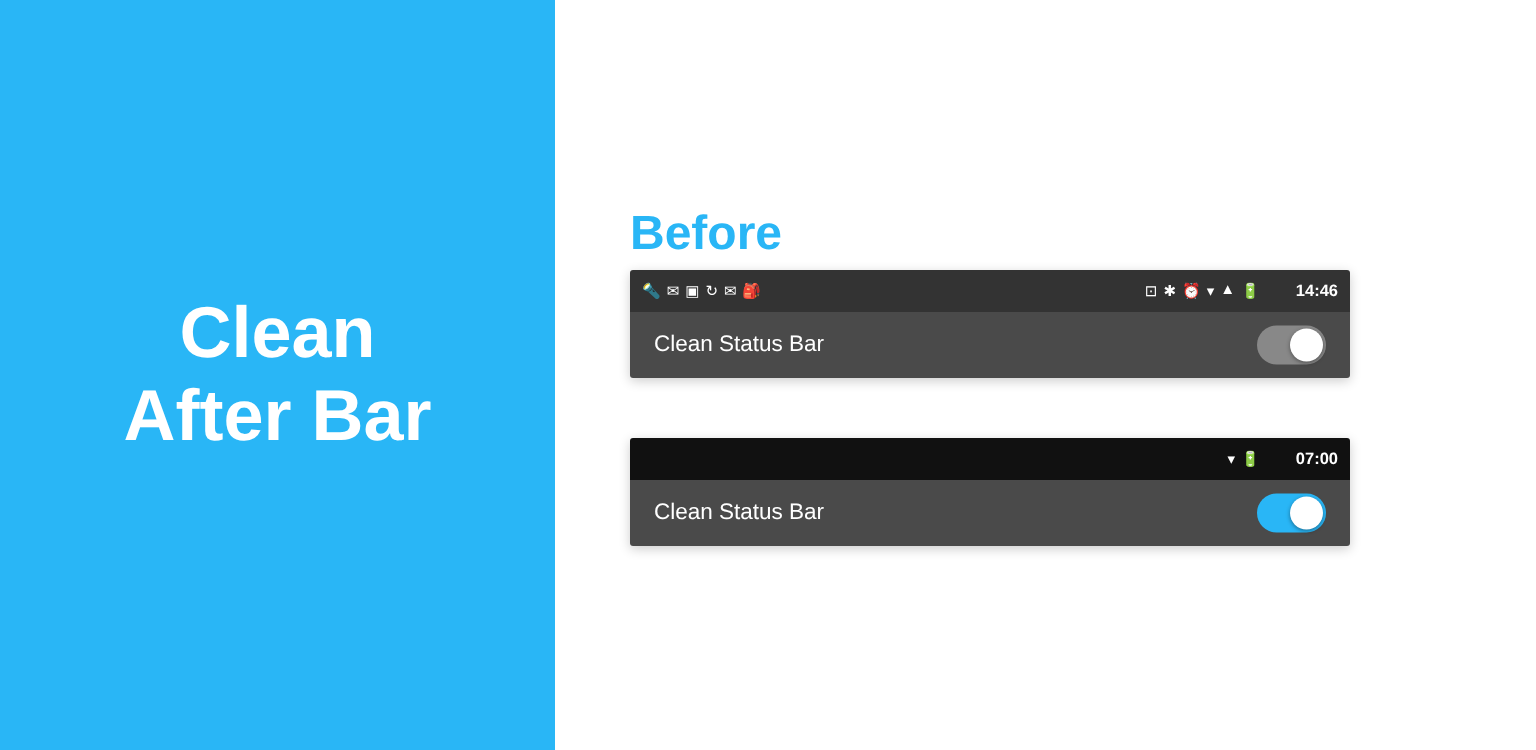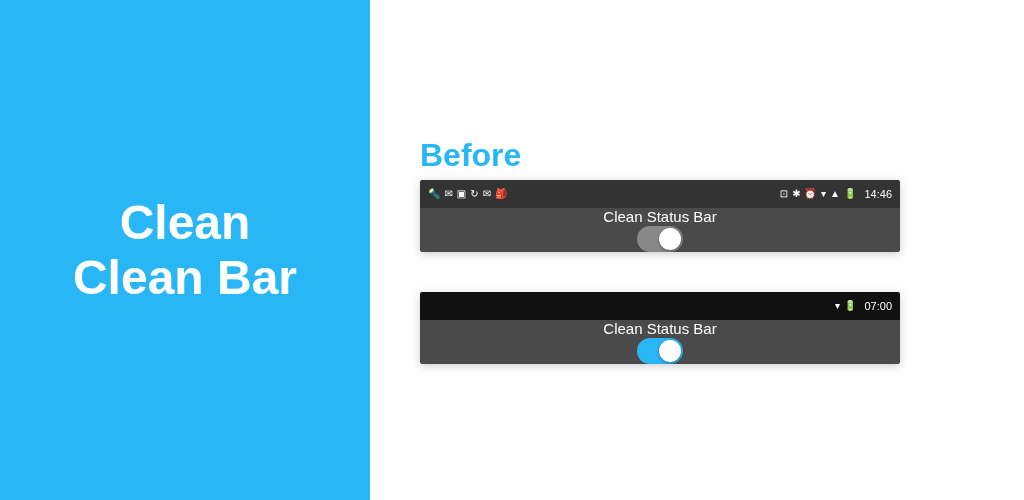--- a/index.html
+++ b/index.html
@@ -86,33 +86,32 @@
 
     .status-icons-right {
       display: flex;
       align-items: center;
       gap: 4px;
       font-size: 10px;
     }
 
     .time-text {
       font-size: 11px;
-      font-weight: normal;
-      margin-left: 4px;
+      font-weight: bold;
+      margin-left: 20px;
     }
 
     
     .settings-row {
       height: 44px;
       background-color: #4a4a4a;
       display: flex;
       align-items: center;
       justify-content: space-between;
       padding: 0 16px;
-      flex-direction: column;
     }
 
     .settings-label {
       color: #ffffff;
       font-size: 15px;
     }
 
     
     .toggle {
       width: 46px;
@@ -154,21 +153,21 @@
       flex-direction: column;
       gap: 0;
     }
   </style>
 </head>
 <body>
 
 <div class="left-panel">
   <div class="app-title">
     <span>Clean</span><br>
-    <span>Clean Bar</span>
+    <span>After Bar</span>
   </div>
 </div>
 
 <div class="right-panel">
 
   <div class="section">
     <div class="section-label">Before</div>
     <div class="phone-mock">
 
       <div class="status-bar dark-bg">

